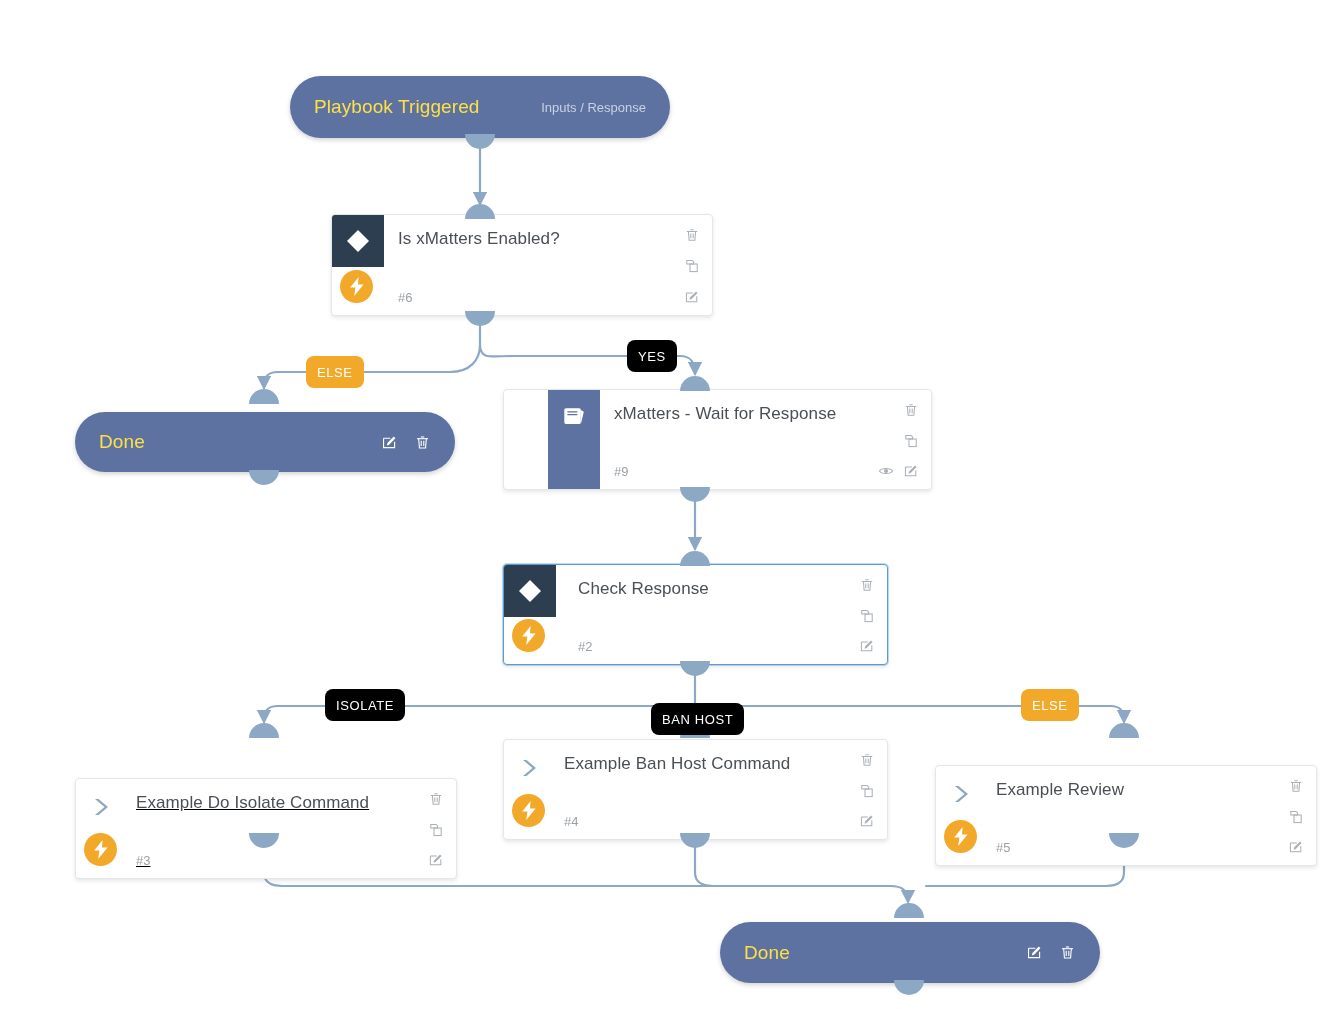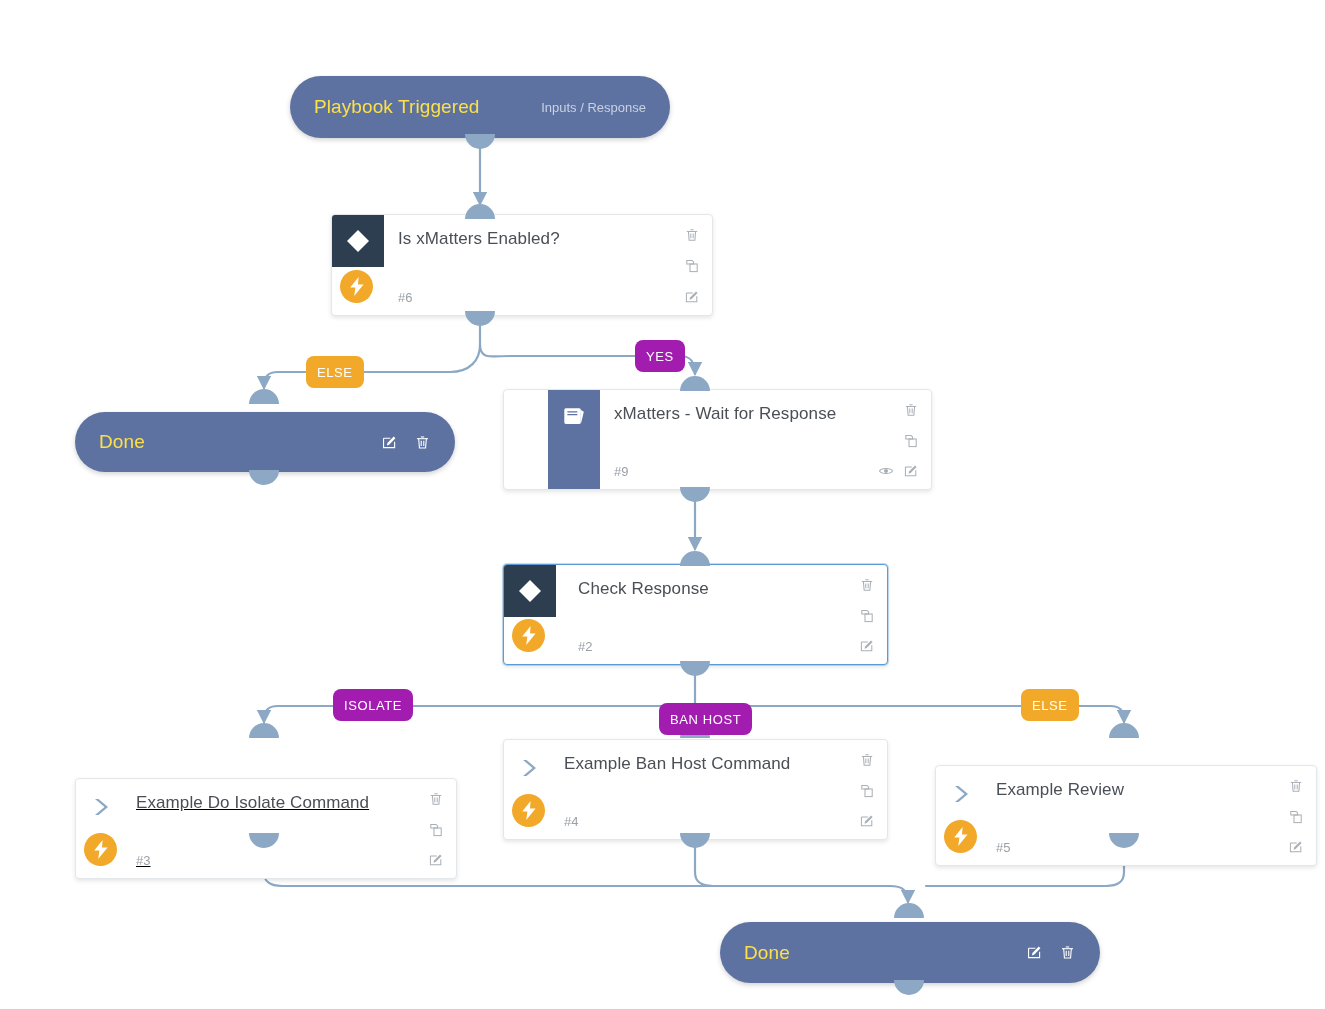--- a/index.html
+++ b/index.html
@@ -181,21 +181,21 @@
     letter-spacing: 0.6px;
     display: flex;
     align-items: center;
     justify-content: center;
     padding: 0 11px;
     height: 32px;
     z-index: 8;
     white-space: nowrap;
     box-sizing: border-box;
   }
-  .elabel.dark { background: #a21caf; margin-left: 8px; }
+  .elabel.dark { background: #000000; }
   .elabel.amber { background: #f2a829; margin-left: 18px; }
 
   
   .port {
     position: absolute;
     width: 30px;
     height: 15px;
     background: #8ca8c4;
     z-index: 6;
   }

